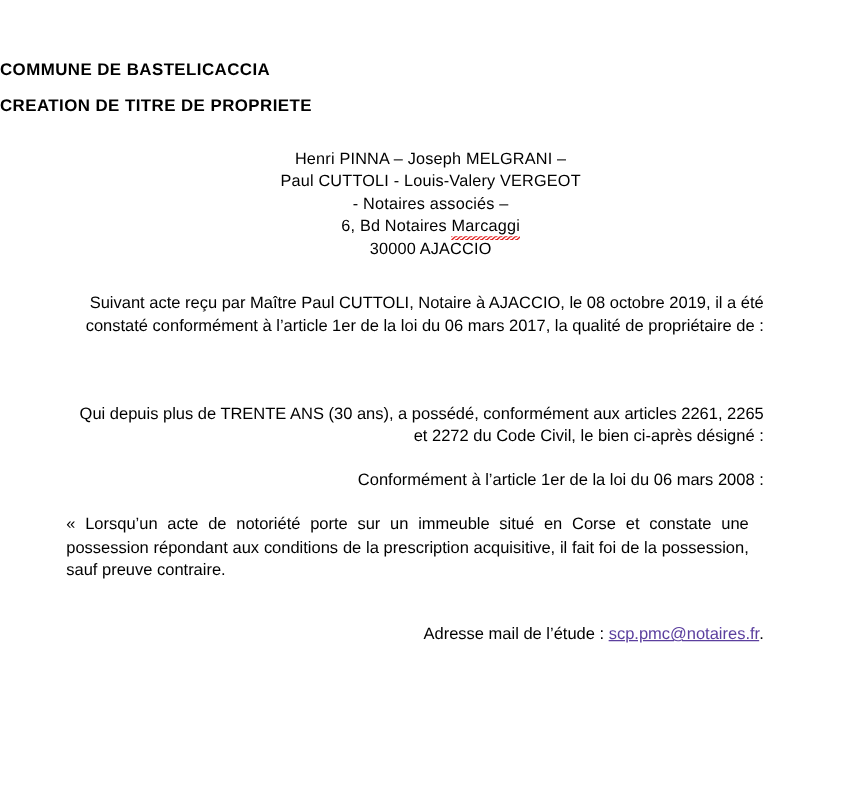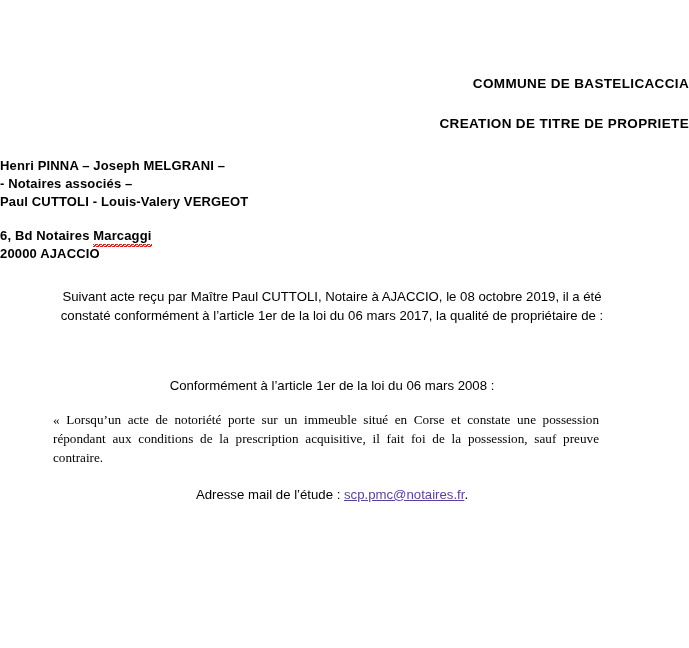--- a/index.html
+++ b/index.html
@@ -16,49 +16,49 @@
     position: relative;
     width: 689px;
     height: 648px;
     background: #ffffff;
     box-sizing: border-box;
     overflow: hidden;
   }
 
   
   .header {
-    text-align: right;
-    padding-top: 76px;
+    text-align: left;
+    padding-top: 48px;
   }
   .header-title {
     font-size: 13.5px;
     font-weight: bold;
     letter-spacing: 0.35px;
     line-height: 1.25;
   }
   .header-title.second {
-    margin-top: 23px;
+    margin-top: 12px;
   }
 
   .notary-block {
     margin-top: 24px;
+    text-align: center;
     font-size: 13px;
-    font-weight: bold;
+    font-weight: normal;
     line-height: 1.38;
     letter-spacing: 0.15px;
   }
   .notary-line {
     white-space: nowrap;
   }
 
   
   .misspelled {
     position: relative;
     display: inline-block;
-    margin-top: 16px;
   }
   .misspelled::after {
     content: "";
     position: absolute;
     left: 0;
     right: 0;
     bottom: -2px;
     height: 3px;
     background-image:
       repeating-linear-gradient(
@@ -73,66 +73,66 @@
   
   .body {
     margin-top: 26px;
     padding-left: 53px;
     padding-right: 78px;
   }
   .para {
     font-size: 13.2px;
     line-height: 1.42;
     margin: 0 0 16px 0;
-    text-align: center;
+    text-align: right;
   }
   .para.justified {
     text-align: justify;
   }
   .para.quote {
     padding-right: 12px;
   }
   .quote-block {
-    margin-bottom: 18px;
-    font-family: Liberation Serif, serif;
+    margin-bottom: 32px;
   }
 
   a.maillink {
     color: #5b3f9e;
     text-decoration: underline;
   }
 </style>
 </head>
 <body>
 
 <div class="page">
 
   <div class="header">
     <div class="header-title">COMMUNE DE BASTELICACCIA</div>
     <div class="header-title second">CREATION DE TITRE DE PROPRIETE</div>
   </div>
 
   <div class="notary-block">
     <div class="notary-line">Henri PINNA – Joseph  MELGRANI –</div>
+    <div class="notary-line">Paul CUTTOLI - Louis-Valery VERGEOT</div>
     <div class="notary-line">- Notaires associés  –</div>
-    <div class="notary-line">Paul CUTTOLI - Louis-Valery VERGEOT</div>
     <div class="notary-line">
       <span>6, Bd Notaires </span><span class="misspelled">Marcaggi</span>
     </div>
-    <div class="notary-line">20000 AJACCIO</div>
+    <div class="notary-line">30000 AJACCIO</div>
   </div>
 
   <div class="body">
 
     <p class="para">Suivant acte reçu par Maître Paul CUTTOLI, Notaire à AJACCIO, le 08 octobre 2019, il a été constaté conformément à l’article 1er de la loi du 06 mars 2017, la qualité de propriétaire de :</p>
 
     <p class="para">
       <br>
     </p>
 
+    <p class="para">Qui depuis plus de TRENTE ANS (30 ans), a possédé, conformément aux articles 2261, 2265 et 2272 du Code Civil, le bien ci-après désigné :</p>
 
 
 
     <p class="para">Conformément à l’article  1er de la loi du 06 mars 2008 :</p>
 
     <div class="quote-block">
       <p class="para justified quote">« Lorsqu’un  acte de notoriété porte sur un immeuble situé en Corse et constate une possession répondant aux conditions de la prescription acquisitive,  il fait foi de la possession, sauf preuve contraire.</p>
 
     </div>
 

